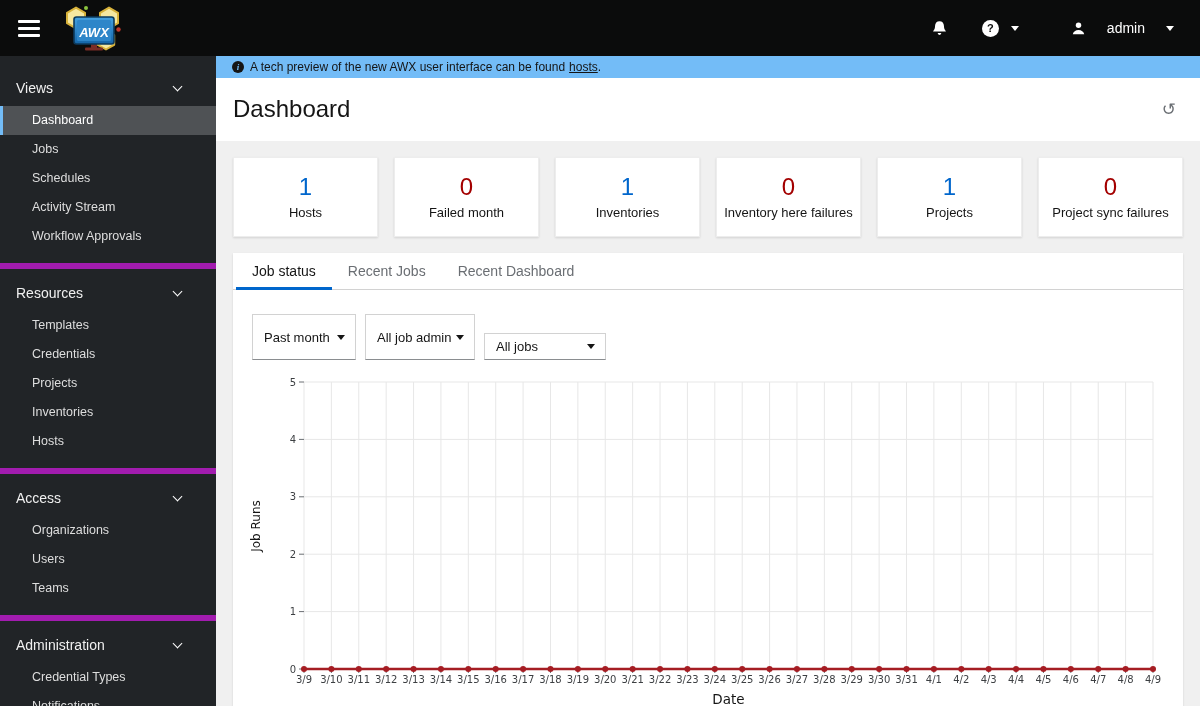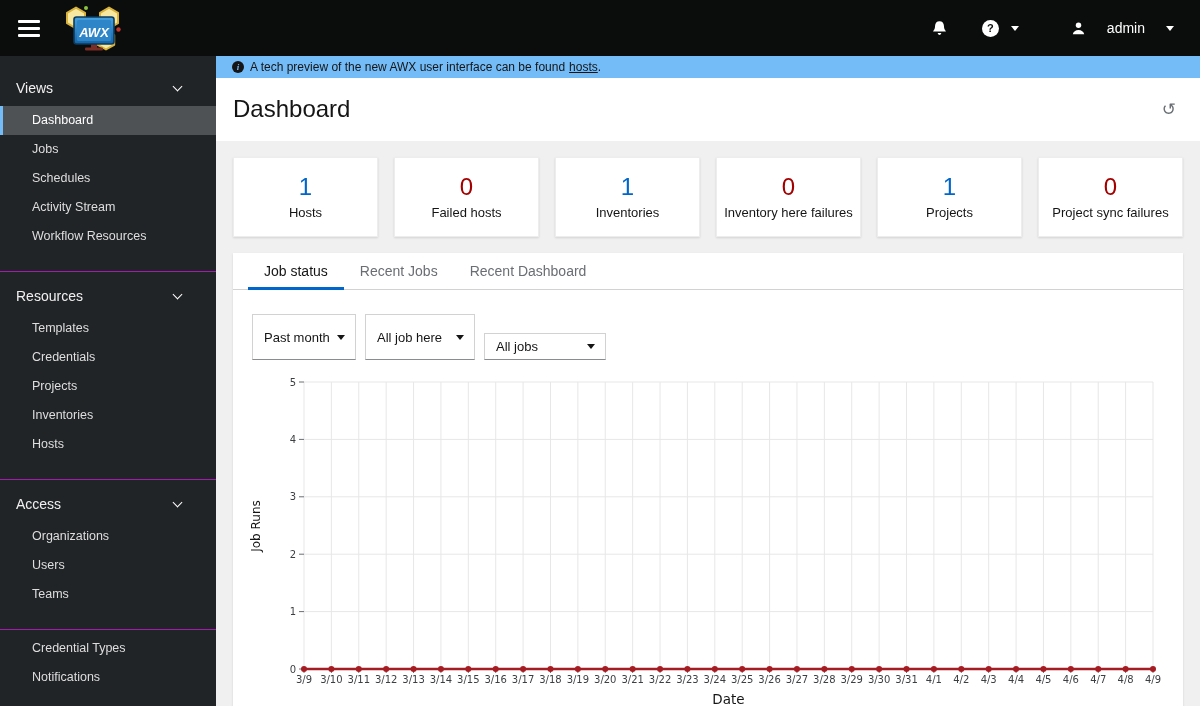--- a/index.html
+++ b/index.html
@@ -18,21 +18,21 @@
               font-size:11px; font-weight:bold; display:flex; align-items:center; justify-content:center; }
   .user-group { display:flex; align-items:center; gap:21px; margin-left:52px; cursor:pointer;
                 color:#fff; font-size:14px; }
   .caret-down { width:0; height:0; border-left:4px solid transparent; border-right:4px solid transparent;
                 border-top:5px solid #fff; display:inline-block; }
 
   
   .layout { display:flex; height:650px; }
   .sidebar { width:216px; background:#212427; padding-top:8px; overflow:hidden; flex:none; }
   .nav-section { padding:4px 0 12px; }
-  .nav-section + .nav-section { border-top:1px solid #a21caf;margin-top:8px; }
+  .nav-section + .nav-section { border-top:6px solid #a21caf; }
   .section-header { display:flex; align-items:center; justify-content:space-between;
                     padding:12px 35px 10px 16px; font-size:14px; color:#f0f0f0; cursor:pointer; }
   .chev { width:7px; height:7px; border-right:1.7px solid #fff; border-bottom:1.7px solid #fff;
           transform:rotate(45deg); margin-top:-4px; }
   .nav-item { padding:7px 16px 7px 32px; font-size:12.5px; color:#dedede; cursor:pointer; line-height:15px; }
   .nav-item.active { background:#4f5255; border-left:3px solid #73bcf7; padding-left:29px; color:#fff; }
 
   .main { flex:1; display:flex; flex-direction:column; background:#f0f0f0; overflow:hidden; }
 
   
@@ -49,21 +49,21 @@
 
   
   .content { padding:16px 17px 0; flex:1; overflow:hidden; }
   .cards { display:flex; gap:16px; }
   .card { flex:1; background:#fff; border:1px solid #ededed; box-shadow:0 1px 2px rgba(3,3,3,.12);
           text-align:center; padding:14px 6px 16px; }
   .card-value { font-size:24px; line-height:30px; cursor:pointer; }
   .card-label { font-size:13px; margin-top:3px; color:#151515; }
 
   .panel { background:#fff; box-shadow:0 1px 2px rgba(3,3,3,.12); margin-top:16px; height:470px; }
-  .tabbar { display:flex; border-bottom:1px solid #d2d2d2; padding-left:15px; }
+  .tabbar { display:flex; border-bottom:1px solid #d2d2d2; padding-left:3px; }
   .tab { background:none; border:none; font-family:inherit; font-size:14px; color:#6a6e73;
          padding:10px 16px 8px; cursor:pointer; border-bottom:3px solid transparent; margin-bottom:-1px; }
   .tab.active { color:#151515; border-bottom-color:#0066cc; }
 
   .toolbar { display:flex; gap:9px; padding:24px 0 0 19px; }
   .select { display:flex; align-items:center; background:#fff; border:1px solid #d2d2d2;
             border-bottom:1px solid #8a8d90; padding:5px 10px 5px 11px; font-size:13px;
             color:#151515; cursor:pointer; }
   .select .sel-caret { width:0; height:0; border-left:4px solid transparent; border-right:4px solid transparent;
                        border-top:5px solid #151515; margin-left:auto; }
@@ -132,21 +132,21 @@
       <div class="nav-section">
         <div class="section-header">
           <span class="section-label">Views</span>
           <span class="chev"></span>
         </div>
         <div class="nav-items">
           <div class="nav-item active">Dashboard</div>
           <div class="nav-item">Jobs</div>
           <div class="nav-item">Schedules</div>
           <div class="nav-item">Activity Stream</div>
-          <div class="nav-item">Workflow Resources</div>
+          <div class="nav-item">Workflow Approvals</div>
         </div>
       </div>
       <div class="nav-section">
         <div class="section-header">
           <span class="section-label">Resources</span>
           <span class="chev"></span>
         </div>
         <div class="nav-items">
           <div class="nav-item">Templates</div>
           <div class="nav-item">Credentials</div>
@@ -160,20 +160,24 @@
           <span class="section-label">Access</span>
           <span class="chev"></span>
         </div>
         <div class="nav-items">
           <div class="nav-item">Organizations</div>
           <div class="nav-item">Users</div>
           <div class="nav-item">Teams</div>
         </div>
       </div>
       <div class="nav-section">
+        <div class="section-header">
+          <span class="section-label">Administration</span>
+          <span class="chev"></span>
+        </div>
         <div class="nav-items">
           <div class="nav-item">Credential Types</div>
           <div class="nav-item">Notifications</div>
         </div>
       </div>
     </nav>
 
   <div class="main">
     <div class="banner">
       <span class="info-icon">i</span>
@@ -190,21 +194,21 @@
     </div>
 
     <div class="content">
       <div class="cards">
           <div class="card">
             <div class="card-value" style="color: rgb(0, 102, 204);">1</div>
             <div class="card-label">Hosts</div>
           </div>
           <div class="card">
             <div class="card-value" style="color: rgb(163, 0, 0);">0</div>
-            <div class="card-label">Failed hosts</div>
+            <div class="card-label">Failed month</div>
           </div>
           <div class="card">
             <div class="card-value" style="color: rgb(0, 102, 204);">1</div>
             <div class="card-label">Inventories</div>
           </div>
           <div class="card">
             <div class="card-value" style="color: rgb(163, 0, 0);">0</div>
             <div class="card-label">Inventory here failures</div>
           </div>
           <div class="card">
@@ -222,21 +226,21 @@
             <button class="tab active">Job status</button>
             <button class="tab">Recent Jobs</button>
             <button class="tab">Recent Dashboard</button>
           </div>
         <div class="toolbar">
             <div class="select">
               <span class="sel-value">Past month</span>
               <span class="sel-caret"></span>
             </div>
             <div class="select">
-              <span class="sel-value">All job here</span>
+              <span class="sel-value">All job admin</span>
               <span class="sel-caret"></span>
             </div>
             <div class="select">
               <span class="sel-value">All jobs</span>
               <span class="sel-caret"></span>
             </div>
           </div>
         <div class="chart-area">
           <svg id="chart-svg" width="940" height="338" viewBox="0 0 940 338">
               <g stroke="#e7e7e7" stroke-width="1">

